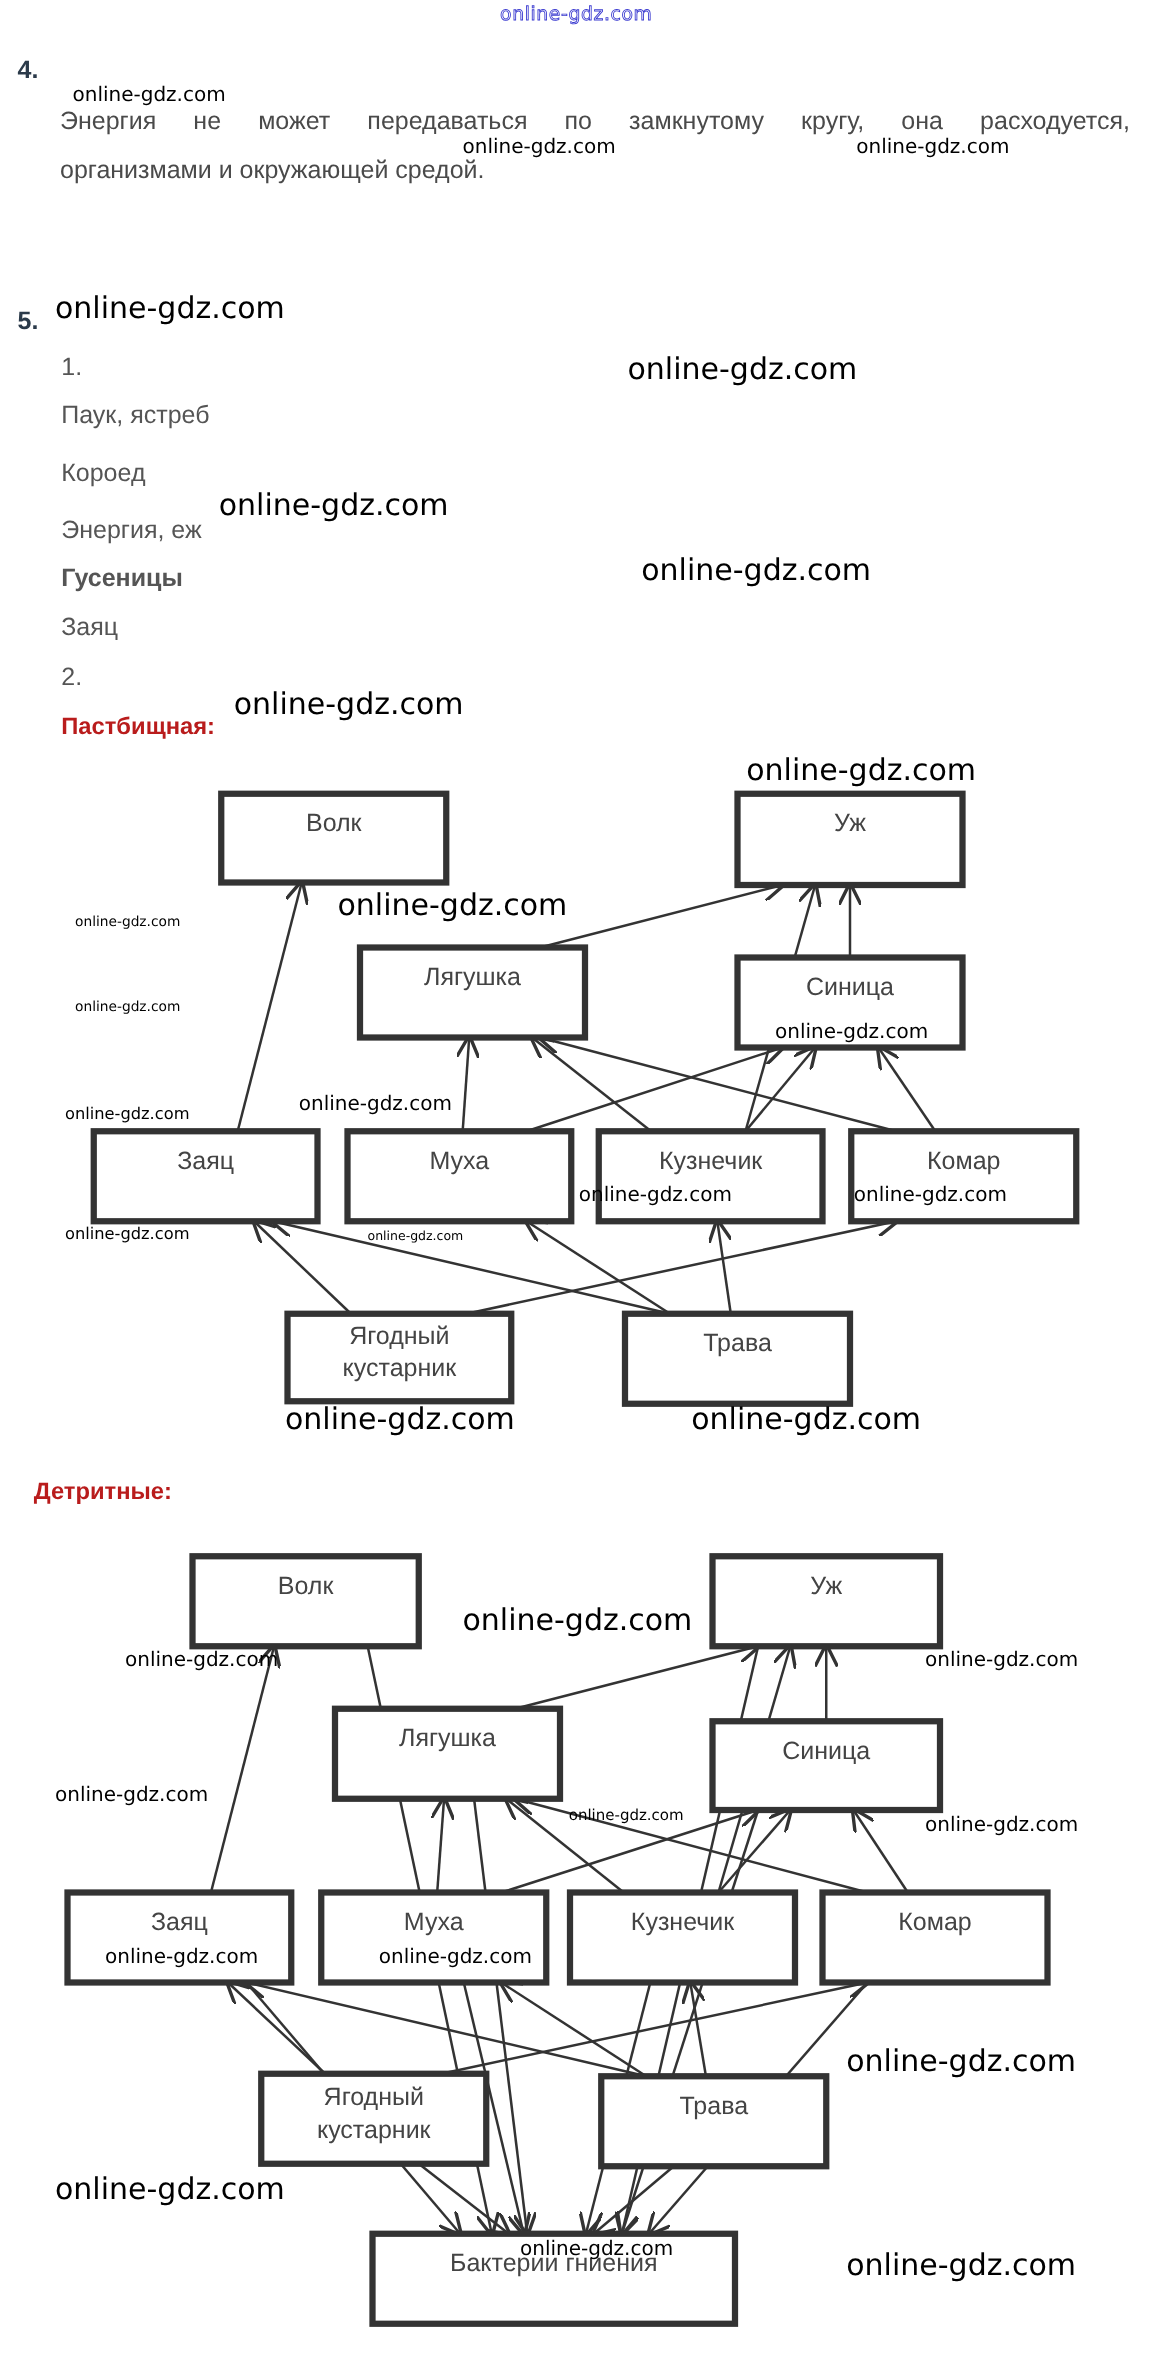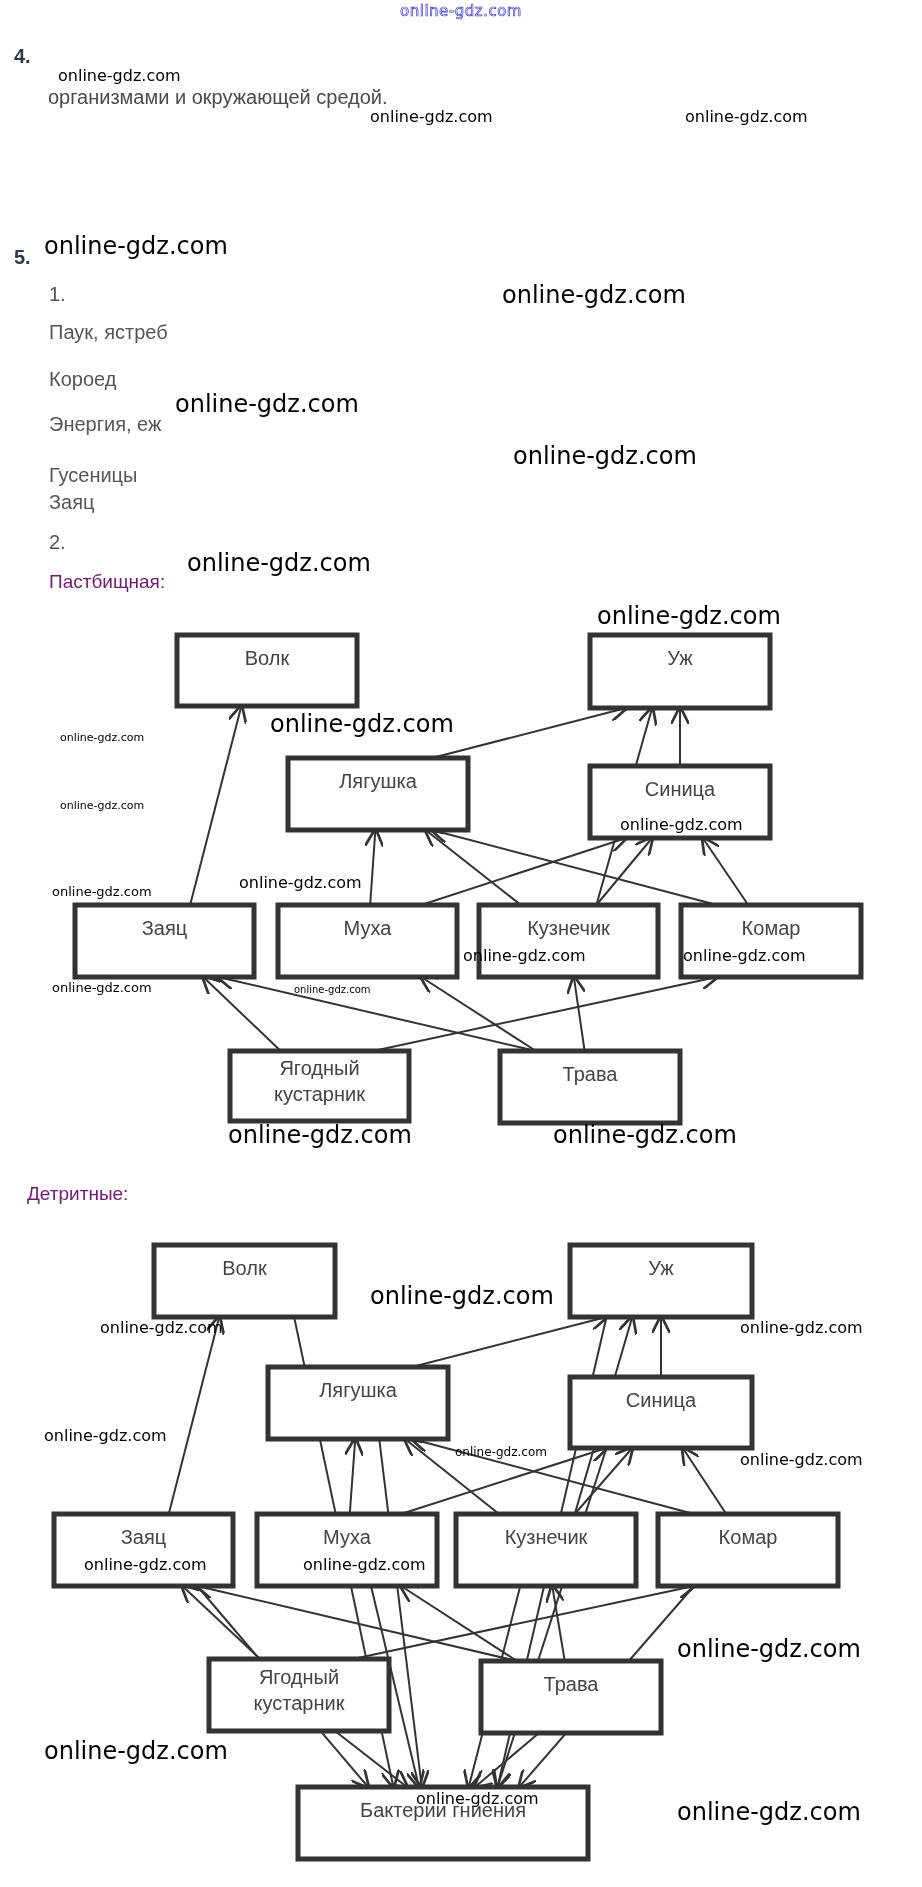--- a/index.html
+++ b/index.html
@@ -3,46 +3,47 @@
 <meta charset="utf-8">
 <style>
   html,body{margin:0;padding:0;background:#fff;}
   body{width:922px;height:1887px;position:relative;overflow:hidden;font-family:"Liberation Sans",sans-serif;}
   .abs{position:absolute;}
   .topmark{left:0;width:922px;top:2px;text-align:center;font-family:"DejaVu Sans",sans-serif;font-size:15px;color:#fff;-webkit-text-stroke:0.7px #3a3ad0;letter-spacing:0.5px;}
   .qnum{font-family:"Liberation Sans",sans-serif;font-weight:bold;font-size:20px;color:#2b3a4a;}
   .para{left:48px;width:856px;font-size:20px;line-height:39px;color:#4a4a4a;text-align:justify;text-align-last:justify;}
   .para .last{text-align-last:left;}
   .item{left:49px;font-size:20px;color:#555;}
-  .subhead{font-weight:normal;font-size:19px;color:#701a75;}
+  .subhead{font-weight:bold;font-size:19px;color:#b91c1c;}
   .wm{font-family:"DejaVu Sans",sans-serif;color:#000;white-space:nowrap;font-weight:500;}
   .wm-s{font-size:11px;}
   .wm-m{font-size:16px;}
   .wm-l{font-size:24px;}
   svg.diag{position:absolute;left:0;overflow:visible;}
   .box{fill:#fff;stroke:#333;stroke-width:5;}
   .edge{stroke:#333;stroke-width:2;fill:none;}
   .lbl{font-family:"Liberation Sans",sans-serif;font-size:20px;fill:#444;text-anchor:middle;}
 </style>
 </head>
 <body>
 
 <div class="abs topmark">online-gdz.com</div>
 
 <div class="abs qnum" style="left:14px;top:45px;">4.</div>
 <div class="abs para" style="top:78px;">
+  <div>Энергия не может передаваться по замкнутому кругу, она расходуется,</div>
   <div class="last">организмами и окружающей средой.</div>
 </div>
 
 <div class="abs qnum" style="left:14px;top:246px;">5.</div>
 <div class="abs item" style="top:283px;">1.</div>
 <div class="abs item" style="top:321px;">Паук, ястреб</div>
 <div class="abs item" style="top:368px;">Короед</div>
 <div class="abs item" style="top:413px;">Энергия, еж</div>
-<div class="abs item" style="top:464px;">Гусеницы</div>
+<div class="abs item" style="top:452px;font-weight:bold;">Гусеницы</div>
 <div class="abs item" style="top:491px;">Заяц</div>
 <div class="abs item" style="top:531px;">2.</div>
 <div class="abs subhead" style="left:49px;top:571px;">Пастбищная:</div>
 <div class="abs subhead" style="left:27px;top:1183px;">Детритные:</div>
 
 <svg class="diag" id="diag-pasture" width="922" height="1887" style="top:0;">
     <defs>
       <marker id="arrow-pasture" viewBox="0 0 10 10" refX="9" refY="5" markerWidth="9" markerHeight="9" orient="auto-start-reverse">
         <path d="M0,0 L10,5 L0,10" fill="none" stroke="#333" stroke-width="1.5"></path>
       </marker>

